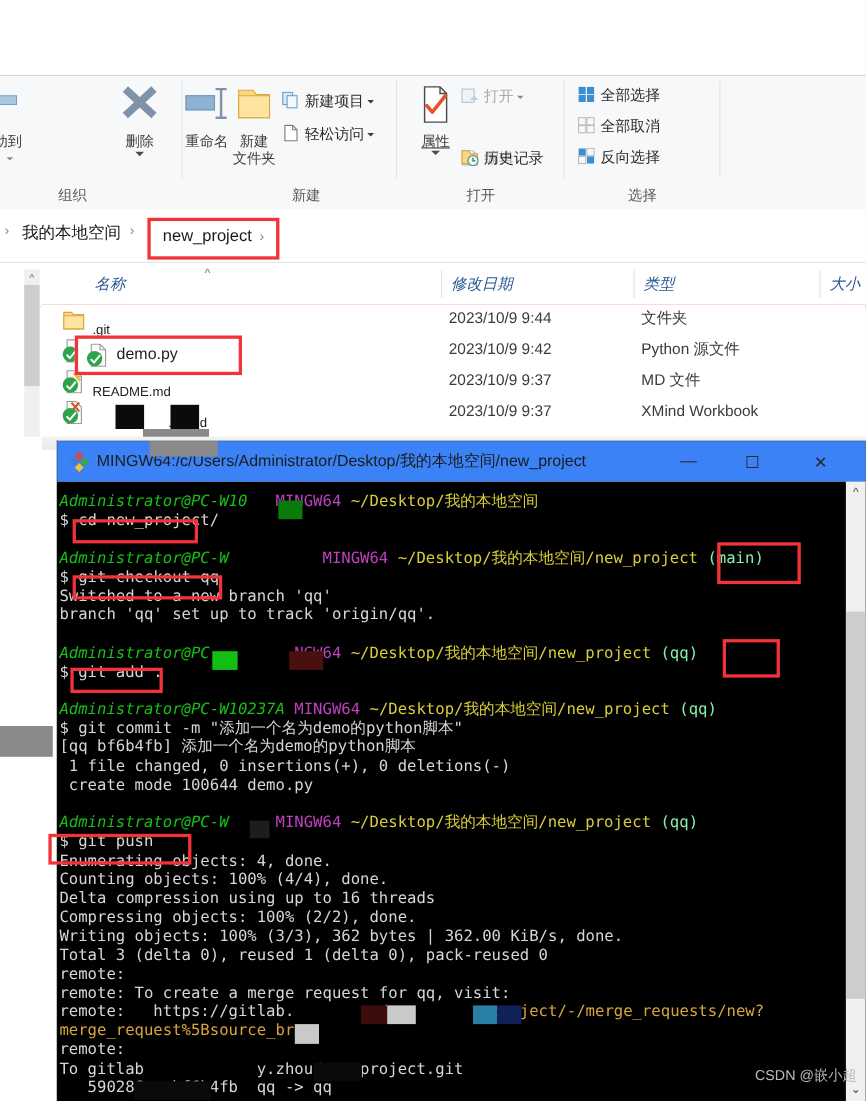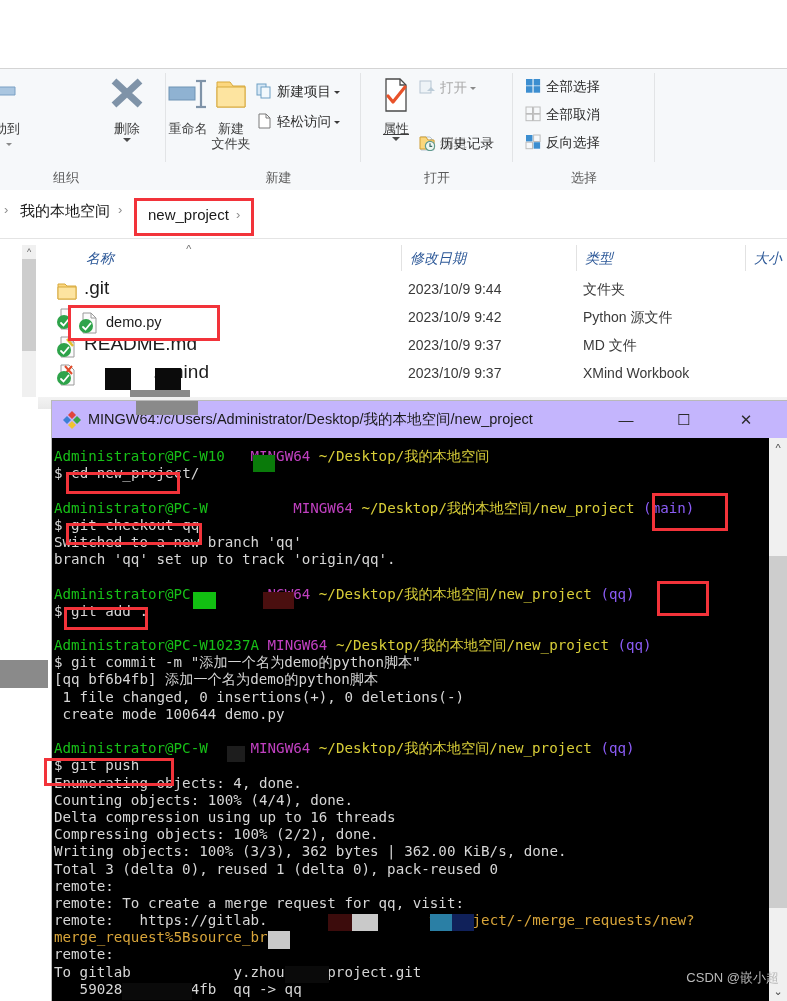--- a/index.html
+++ b/index.html
@@ -52,50 +52,50 @@
     position:absolute; left:38px; top:241px; width:749px; height:36px;
     background:#fff; border-bottom:3px solid #ef4444;font-style:italic;
   }
   .colhdr .c { position:absolute; top:9px; font-size:14px; color:#2b5797; white-space:nowrap; }
   .colhdr .vdiv { position:absolute; top:4px; height:26px; width:1px; background:#e2e2e2; }
   .sortcaret { position:absolute; top:2px; left:148px; font-size:11px; color:#6f6f6f; }
 
   
   .filelist { position:absolute; left:38px; top:277px; width:749px; height:120px; background:#fff; }
   .frow { position:absolute; left:0; width:749px; height:28px; }
-  .fname { position:absolute; left:46px; top:0; font-size:19px; color:#1c1c1c; white-space:nowrap; }
+  .fname { position:absolute; left:46px; top:16px; font-size:12px; color:#1c1c1c; white-space:nowrap; }
   .fdate { position:absolute; left:370px; top:4px; font-size:14px; color:#3a3a3a; white-space:nowrap;}
   .ftype { position:absolute; left:545px; top:4px; font-size:14px; color:#3a3a3a; white-space:nowrap;}
   .fsize { position:absolute; left:718px; top:4px; font-size:14px; color:#3a3a3a; white-space:nowrap;}
   .ficon { position:absolute; left:18px; top:3px; width:22px; height:22px; }
 
   .navscroll { position:absolute; left:22px; top:245px; width:14px; height:152px; background:#f0f0f0; }
   .navscroll .thumb { position:absolute; left:0; top:0; width:14px; height:100px; background:#cdcdcd; }
   .navscroll .arrw { position:absolute; left:0; width:14px; height:14px; color:#606060; font-size:9px; text-align:center; line-height:14px;}
 
   .redact { position:absolute; background:#0b0b0b; }
   .redactgray { position:absolute; background:#8a8a8a; }
 
   
   #term { position:absolute; left:52px; top:401px; width:735px; height:600px;
           box-shadow:0 0 0 1px #b9b9b9; background:#000; }
-  .tbar { position:absolute; left:0; top:0; width:735px; height:37px; background:#c4b5fd; border-bottom:1px solid #e6e6e6;}
+  .tbar { position:absolute; left:0; top:0; width:735px; height:37px; background:#3b82f6; border-bottom:1px solid #e6e6e6;}
   .tlogo { position:absolute; left:10px; top:9px; width:20px; height:20px; }
   .ttitle { position:absolute; left:36px; top:9px; font-size:14.5px; color:#1b1b1b; white-space:nowrap; }
   .winbtn { position:absolute; top:0; width:46px; height:37px; text-align:center; color:#2b2b2b; }
   .winbtn i { font-style:normal; display:block; margin-top:10px; font-size:15px; }
 
   .tbody { position:absolute; left:0; top:37px; width:717px; bottom:0; background:#000;
            font-family:"DejaVu Sans Mono","Liberation Mono",monospace; font-size:14.2px; line-height:17.2px;
            color:#cfcfcf; padding:10px 0 0 0; overflow:hidden; white-space:pre; }
   .tline { position:relative; height:17.2px; padding-left:2px; }
-  .g { color:#17c017; }         
+  .g { color:#17c017;font-style:italic; }         
   .m { color:#c040c0; }         
   .y { color:#d8ce38; }         
-  .c { color:#8b5cf6; }         
+  .c { color:#86efac; }         
   .w { color:#d6d6d6; }         
   .o { color:#d8a53a; }
 
   .tscroll { position:absolute; right:0; top:37px; width:18px; bottom:0; background:#f0f0f0; }
   .tscroll .thumb { position:absolute; left:0; top:118px; width:18px; height:352px; background:#cdcdcd; }
   .tscroll .arr { position:absolute; left:0; width:18px; height:20px; text-align:center; line-height:20px; font-size:11px; color:#4a4a4a;}
 
   .csdn { position:absolute; right:8px; bottom:14px; font-size:13px; color:#b9b9b9; white-space:nowrap; }
 
   

